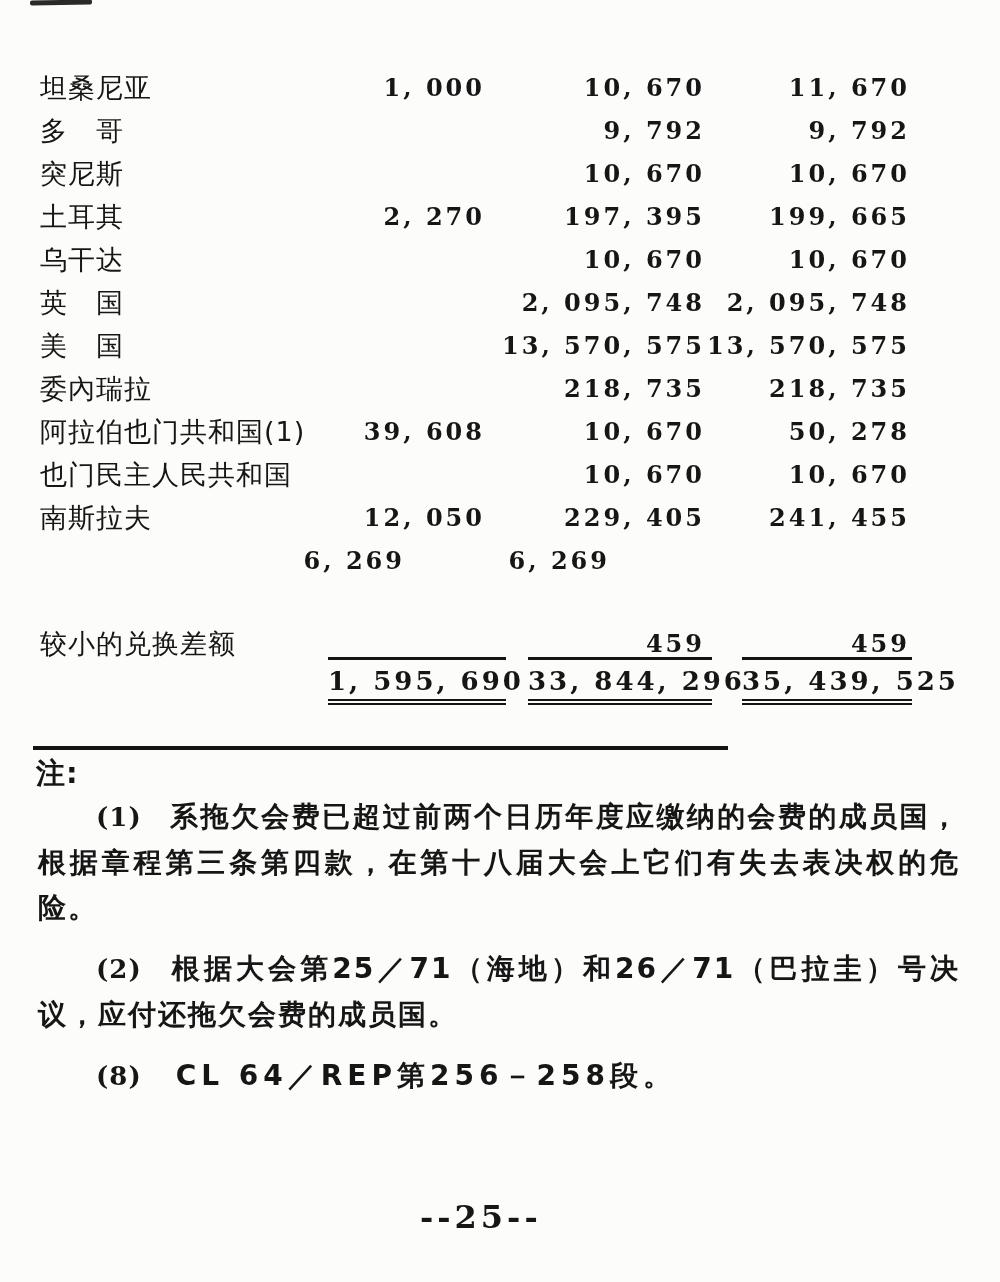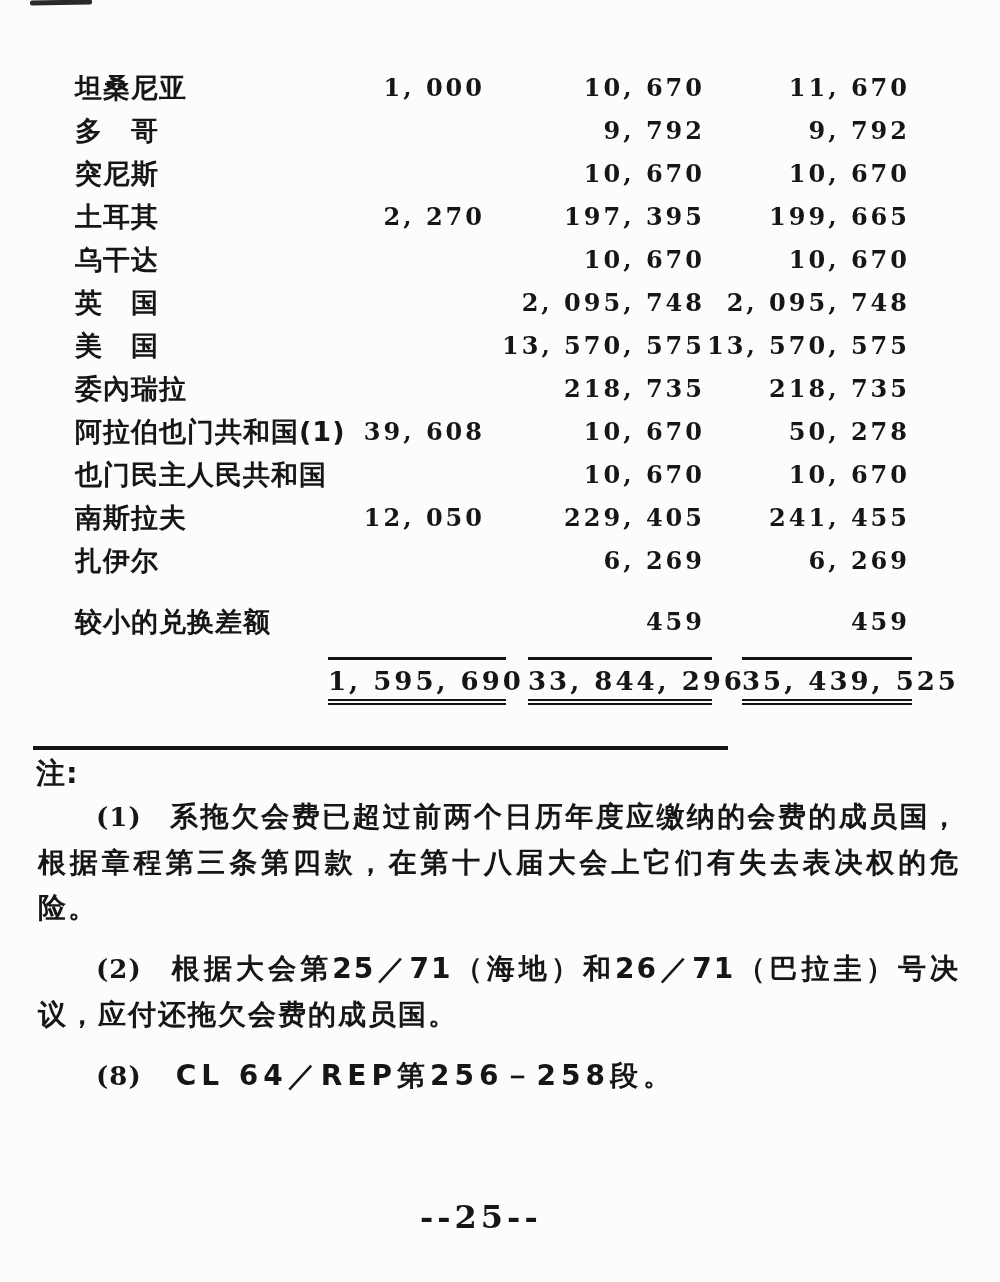--- a/index.html
+++ b/index.html
@@ -19,35 +19,35 @@
     width: 62px; height: 5px;
     background: #2a2a2a;
     border-radius: 2px;
     transform: rotate(-1deg);
   }
   
   .tbl { position: absolute; top: 66px; left: 0; width: 1000px; }
   .trow { display: flex; align-items: center; height: 43px; }
   .cell { flex: none; }
   .c0 {
-    width: 300px; padding-left: 75px; box-sizing: border-box;
-    font-size: 27px; font-weight: 700; letter-spacing: 1px;
+    width: 300px; padding-left: 40px; box-sizing: border-box;
+    font-size: 27px; font-weight: 400; letter-spacing: 1px;
     white-space: nowrap;
   }
   .c1 { width: 185px; text-align: right; }
   .c2 { width: 220px; text-align: right; }
   .c3 { width: 205px; text-align: right; }
   .num {
     font-family: "DejaVu Serif", serif;
     font-weight: bold;
     font-size: 24px; letter-spacing: 3px;
     white-space: nowrap;
   }
   
-  .adjrow { position: absolute; top: 600px; left: 0; width: 803px; }
+  .adjrow { position: absolute; top: 622px; left: 0; width: 803px; }
   .total-box {
     position: absolute;
     box-sizing: border-box;
     border-top: 3px solid #141414;
     border-bottom: 6px double #141414;
     padding: 6px 10px 3px 0;
     text-align: right;
   }
   .total-box .num { font-size: 26px; }
   .tb1 { top: 657px; left: 328px; width: 178px; }
@@ -160,21 +160,20 @@
       <div class="cell c2 num">10, 670</div>
       <div class="cell c3 num">10, 670</div>
     </div>
     <div class="trow">
       <div class="cell c0">南斯拉夫</div>
       <div class="cell c1 num">12, 050</div>
       <div class="cell c2 num">229, 405</div>
       <div class="cell c3 num">241, 455</div>
     </div>
     <div class="trow">
-      <div class="cell c0">扎伊尔</div>
       <div class="cell c1 num"></div>
       <div class="cell c2 num">6, 269</div>
       <div class="cell c3 num">6, 269</div>
     </div>
   </div>
 
   <div class="adjrow">
     <div class="trow">
       <div class="cell c0">较小的兑换差额</div>
       <div class="cell c1 num"></div>

